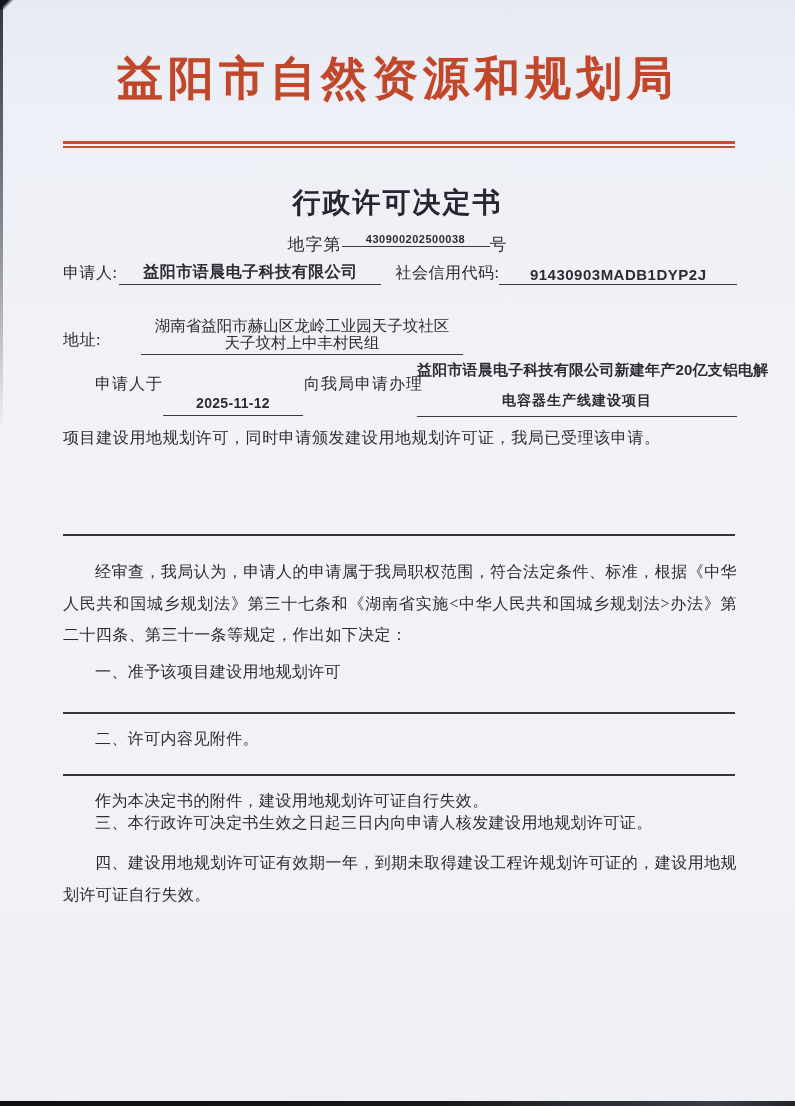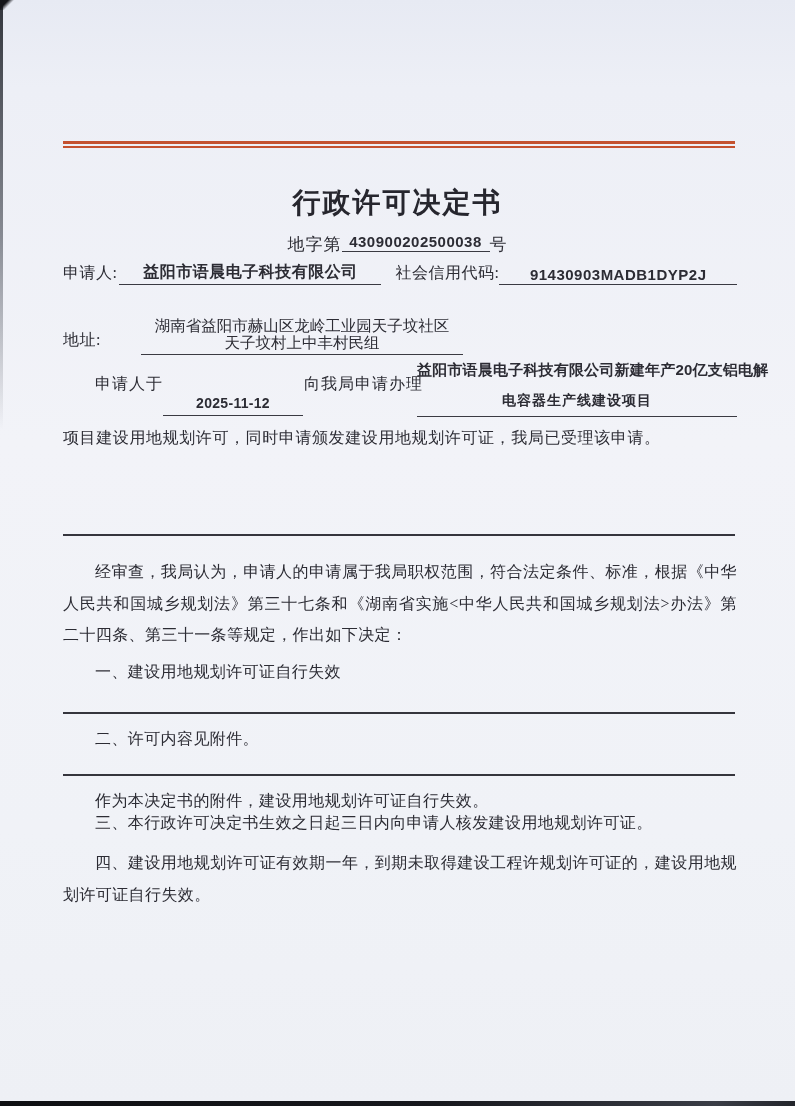--- a/index.html
+++ b/index.html
@@ -46,21 +46,21 @@
   }
   .doc-no {
     position:absolute; top:233px; left:0; width:100%;
     display:flex; justify-content:center; align-items:flex-start;
     font-size:17px; letter-spacing:1px;
   }
   .doc-no .fill-val {
     display:inline-block; min-width:148px; text-align:center;
     border-bottom:1.5px solid #3a3a42;
     font-family:"Liberation Sans","DejaVu Sans",sans-serif;
-    font-size:15px; font-weight:700; letter-spacing:.5px; padding:0 4px 1px;
+    font-size:11px; font-weight:700; letter-spacing:.5px; padding:0 4px 1px;
   }
   
   .row { position:absolute; left:63px; right:58px; display:flex; align-items:flex-end; font-size:16px; }
   .label { white-space:nowrap; padding-bottom:1px; letter-spacing:.5px; }
   .fill {
     border-bottom:1.5px solid #3a3a42; text-align:center; padding-bottom:1px;
   }
   .val-strong {
     font-family:"Liberation Sans","DejaVu Sans",sans-serif;
     font-weight:600; letter-spacing:.5px;
@@ -111,20 +111,21 @@
 </style>
 </head>
 <body>
 
 <div class="page">
 
   <div class="scan-left"></div>
   <div class="scan-corner"></div>
   <div class="scan-bottom"></div>
 
+  <div class="bureau-title">益阳市自然资源和规划局</div>
 
   <div class="header-rule"></div>
 
   <div class="doc-title">行政许可决定书</div>
 
   <div class="doc-no">
     <span>地字第</span>
     <span class="fill-val">430900202500038</span>
     <span>号</span>
   </div>
@@ -154,21 +155,21 @@
       <span class="project-l2" style="display:block;">电容器生产线建设项目</span>
     </span>
   </div>
 
   <div class="para p-intro">项目建设用地规划许可，同时申请颁发建设用地规划许可证，我局已受理该申请。</div>
 
   <div class="body-rule rule-1"></div>
 
   <div class="para p-review indent">经审查，我局认为，申请人的申请属于我局职权范围，符合法定条件、标准，根据《中华人民共和国城乡规划法》第三十七条和《湖南省实施&lt;中华人民共和国城乡规划法&gt;办法》第二十四条、第三十一条等规定，作出如下决定：</div>
 
-  <div class="para p-d1 indent">一、建设用地规划许可证自行失效</div>
+  <div class="para p-d1 indent">一、准予该项目建设用地规划许可</div>
 
   <div class="body-rule rule-2"></div>
 
   <div class="para p-d2 indent">二、许可内容见附件。</div>
 
   <div class="body-rule rule-3"></div>
 
   <div class="para p-note indent">作为本决定书的附件，建设用地规划许可证自行失效。</div>
 
   <div class="para p-d3 indent">三、本行政许可决定书生效之日起三日内向申请人核发建设用地规划许可证。</div>

